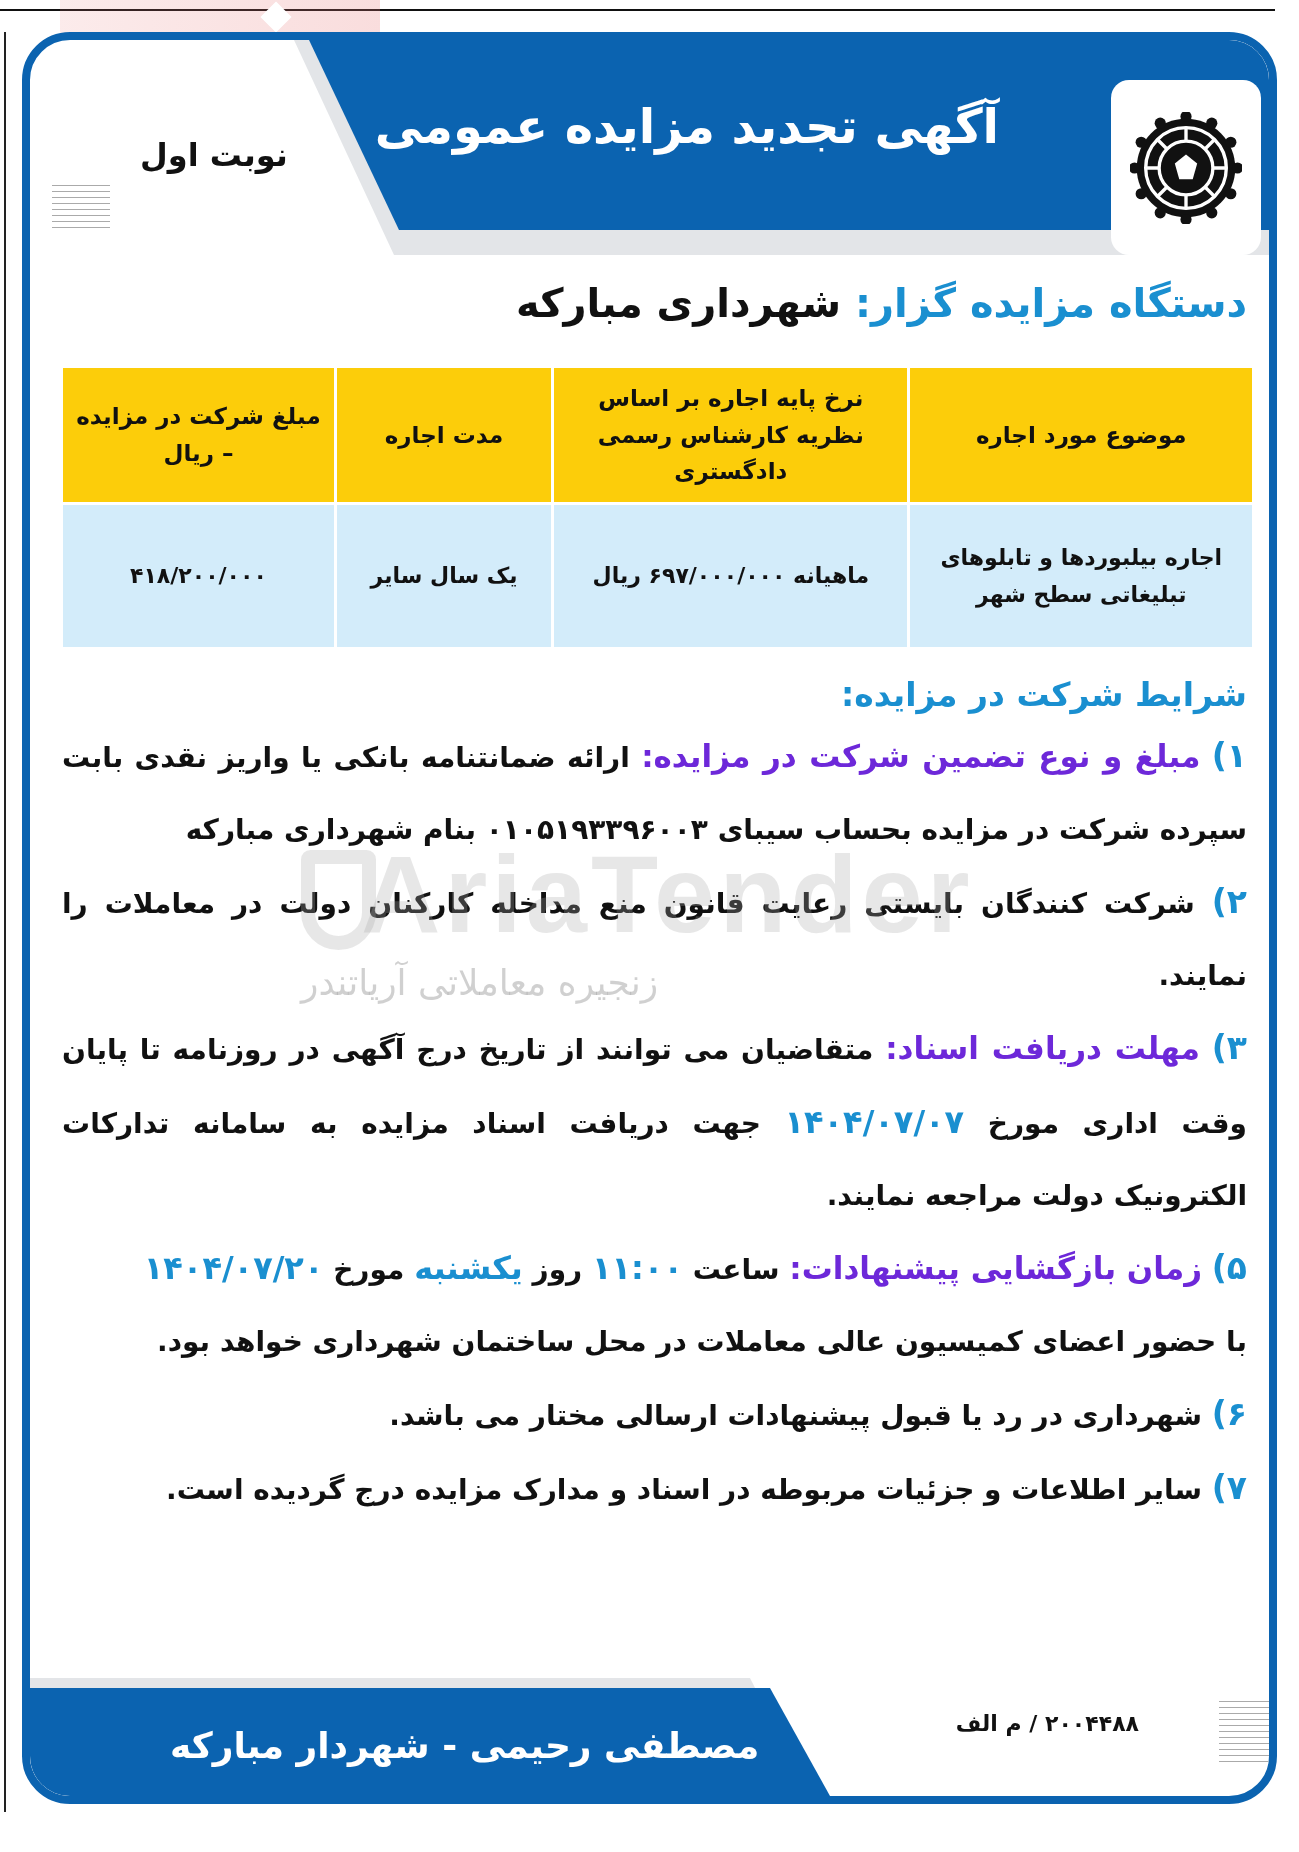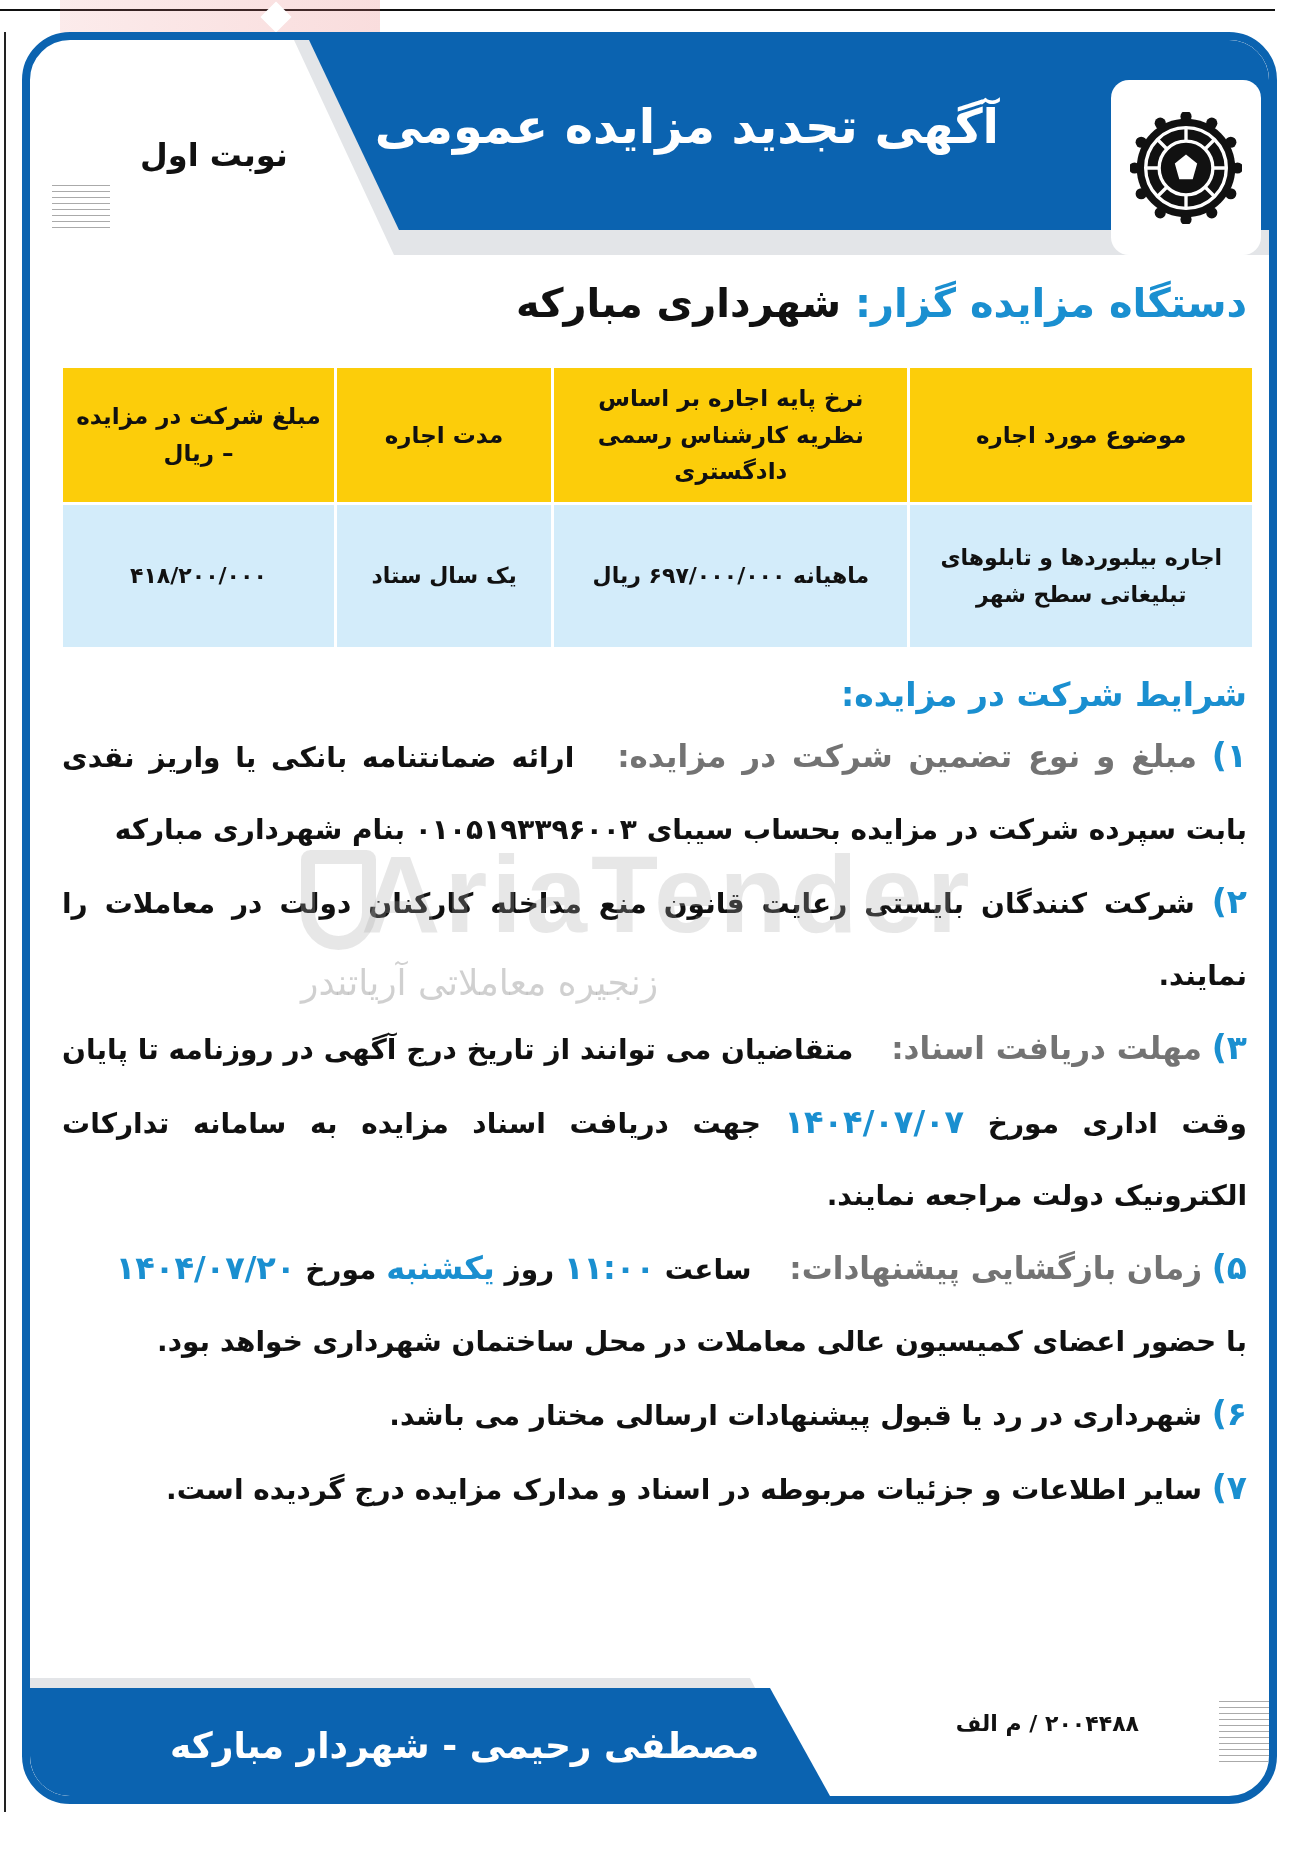--- a/index.html
+++ b/index.html
@@ -64,21 +64,21 @@
   }
   table.lease td {
     background: #d3ecfa; height: 142px; font-size: 22px; font-weight: bold; color: #111; text-align: center; line-height: 1.7;
     padding: 0 10px;
   }
 
   .conds { position: absolute; left: 32px; right: 22px; top: 635px; direction: rtl; color: #111; }
   .conds h2 { margin: 0 0 6px 0; font-size: 33px; color: #1a8fd0; font-weight: bold; }
   .conds p { margin: 0; font-size: 28px; font-weight: bold; line-height: 72px; text-align: justify; }
   .conds .num { color: #1a8fd0; font-size: 33px; }
-  .conds .lbl { color: #737373; font-size: 31px; margin-left: 28px; }
+  .conds .lbl { color: #6d28d9; font-size: 31px; }
   .conds .hl { color: #1a8fd0; font-size: 32px; }
 
   .watermark {
     position: absolute; left: 255px; top: 850px; width: 800px; height: 170px; pointer-events: none; margin-left: 46px;
   }
   .watermark .big { position: absolute; left: 60px; top: -20px; font-size: 110px; font-weight: bold; color: rgba(170,170,170,0.28); letter-spacing: 4px; font-family: "Liberation Sans", sans-serif; }
   .watermark .small { position: absolute; left: 0; top: 112px; font-size: 36px; color: rgba(150,150,150,0.45); direction: rtl; letter-spacing: 10px; }
   .watermark .shield { position: absolute; left: 0; top: 0; width: 75px; height: 100px; border: 14px solid rgba(170,170,170,0.28); border-radius: 10px 10px 40px 40px; box-sizing: border-box; }
 
   .footer {
@@ -166,21 +166,21 @@
         <th>موضوع مورد اجاره</th>
         <th>نرخ پایه اجاره بر اساس نظریه کارشناس رسمی دادگستری</th>
         <th>مدت اجاره</th>
         <th>مبلغ شرکت در مزایده – ریال</th>
       </tr>
     </thead>
     <tbody>
       <tr>
         <td>اجاره بیلبوردها و تابلوهای تبلیغاتی سطح شهر</td>
         <td>ماهیانه ۶۹۷/۰۰۰/۰۰۰ ریال</td>
-        <td>یک سال ستاد</td>
+        <td>یک سال سایر</td>
         <td>۴۱۸/۲۰۰/۰۰۰</td>
       </tr>
     </tbody>
   </table>
 
   <div class="conds">
     <h2>شرایط شرکت در مزایده:</h2>
 
     <p>
       <span class="num">۱)</span>

